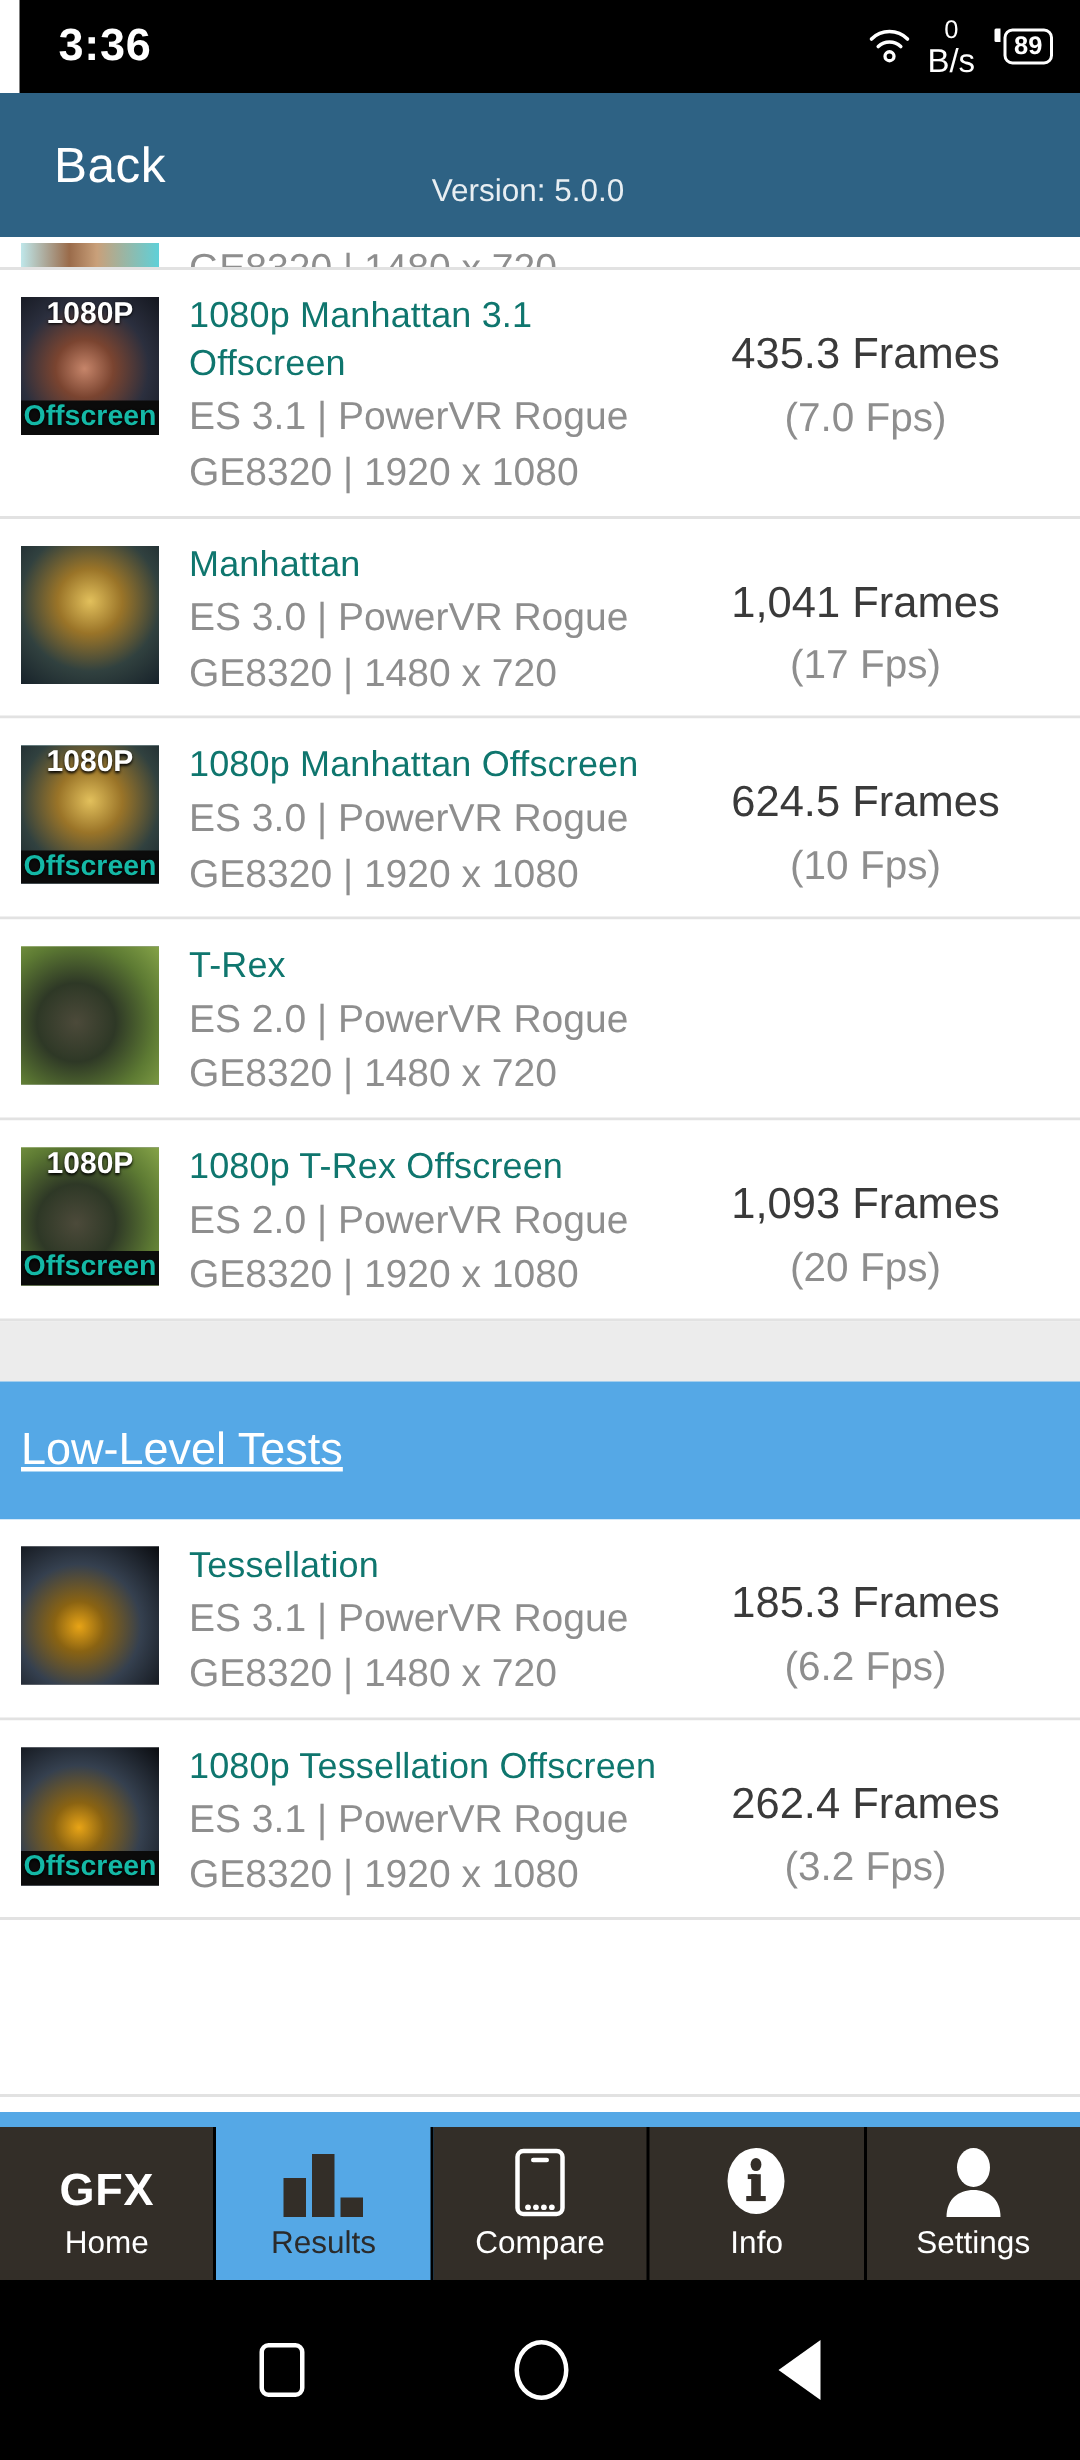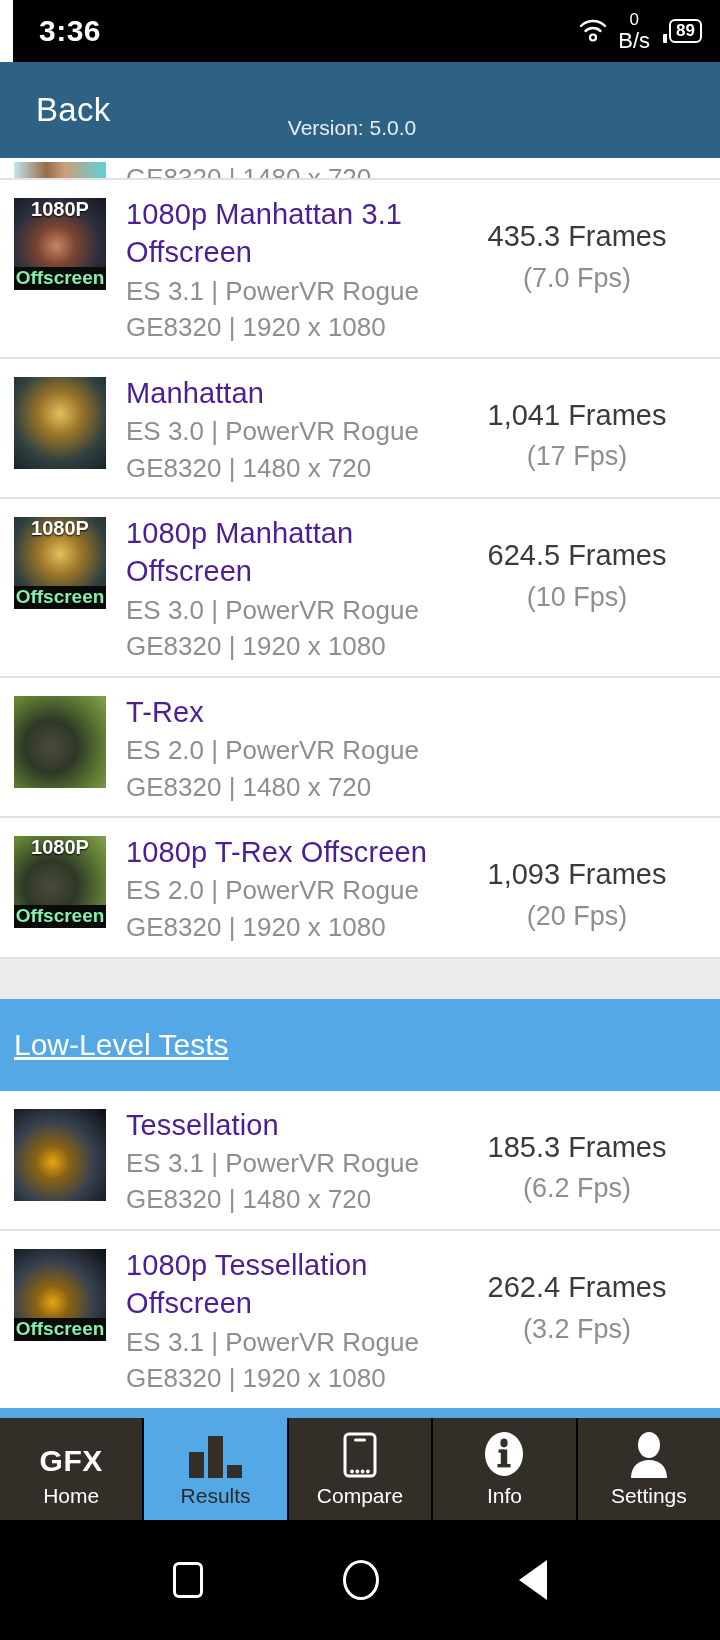--- a/index.html
+++ b/index.html
@@ -18,21 +18,21 @@
     padding:0 18px 0 26px;
     margin-left:13px;
   }
   .status-time { font-size:30px; font-weight:700; letter-spacing:.5px; }
   .status-right { display:flex; align-items:center; gap:9px; }
   .wifi-icon { width:30px; height:26px; display:block; }
   .net-speed { display:flex; flex-direction:column; align-items:center; line-height:1; }
   .net-speed .v { font-size:17px; font-weight:400; }
   .net-speed .u { font-size:22px; font-weight:400; margin-top:2px; }
   .battery {
-    position:relative; display:flex; align-items:flex-end; margin-left:4px;
+    position:relative; display:flex; align-items:flex-start; margin-left:4px;
   }
   .battery .nub {
     width:4px; height:9px; background:#fff; border-radius:1px 0 0 1px; margin-right:2px;
   }
   .battery .body {
     border:2.5px solid #fff; border-radius:6px; padding:1px 5px;
     font-size:17px; font-weight:700; line-height:1.05; color:#fff;
     background:#000;
   }
 
@@ -70,28 +70,28 @@
     overflow:hidden; margin-right:20px; margin-top:4px;
   }
   .thumb .tag1080 {
     position:absolute; top:0; left:0; right:0;
     font-size:20px; font-weight:700; color:#fff; text-align:center;
     text-shadow:0 1px 2px #000; line-height:1.15;
     font-family:"Liberation Sans", sans-serif;
   }
   .thumb .tagoff {
     position:absolute; bottom:0; left:0; right:0;
-    font-size:19px; font-weight:700; color:#86efac; text-align:center;
+    font-size:19px; font-weight:700; color:#14b8a6; text-align:center;
     text-shadow:0 1px 2px #000; line-height:1.2;
   }
   .thumb.dark .tagoff { background:#0b0b0b; }
 
   .row-main { flex:1 1 auto; min-width:0; padding-top:1px; }
   .row-title {
-    font-size:29px; color:#4c1d95; line-height:1.32;
+    font-size:24px; color:#0f766e; line-height:1.32;
     letter-spacing:.1px; word-wrap:break-word;
   }
   .row-sub {
     font-size:26px; color:#8e8e8e; line-height:1.33; margin-top:2px;
   }
   .row-score {
     flex:0 0 250px; text-align:center; padding-top:24px;
   }
   .row-score .frames { font-size:29px; color:#3a3a3a; line-height:1.3; }
   .row-score .fps { font-size:27px; color:#8e8e8e; line-height:1.35; margin-top:4px; }

